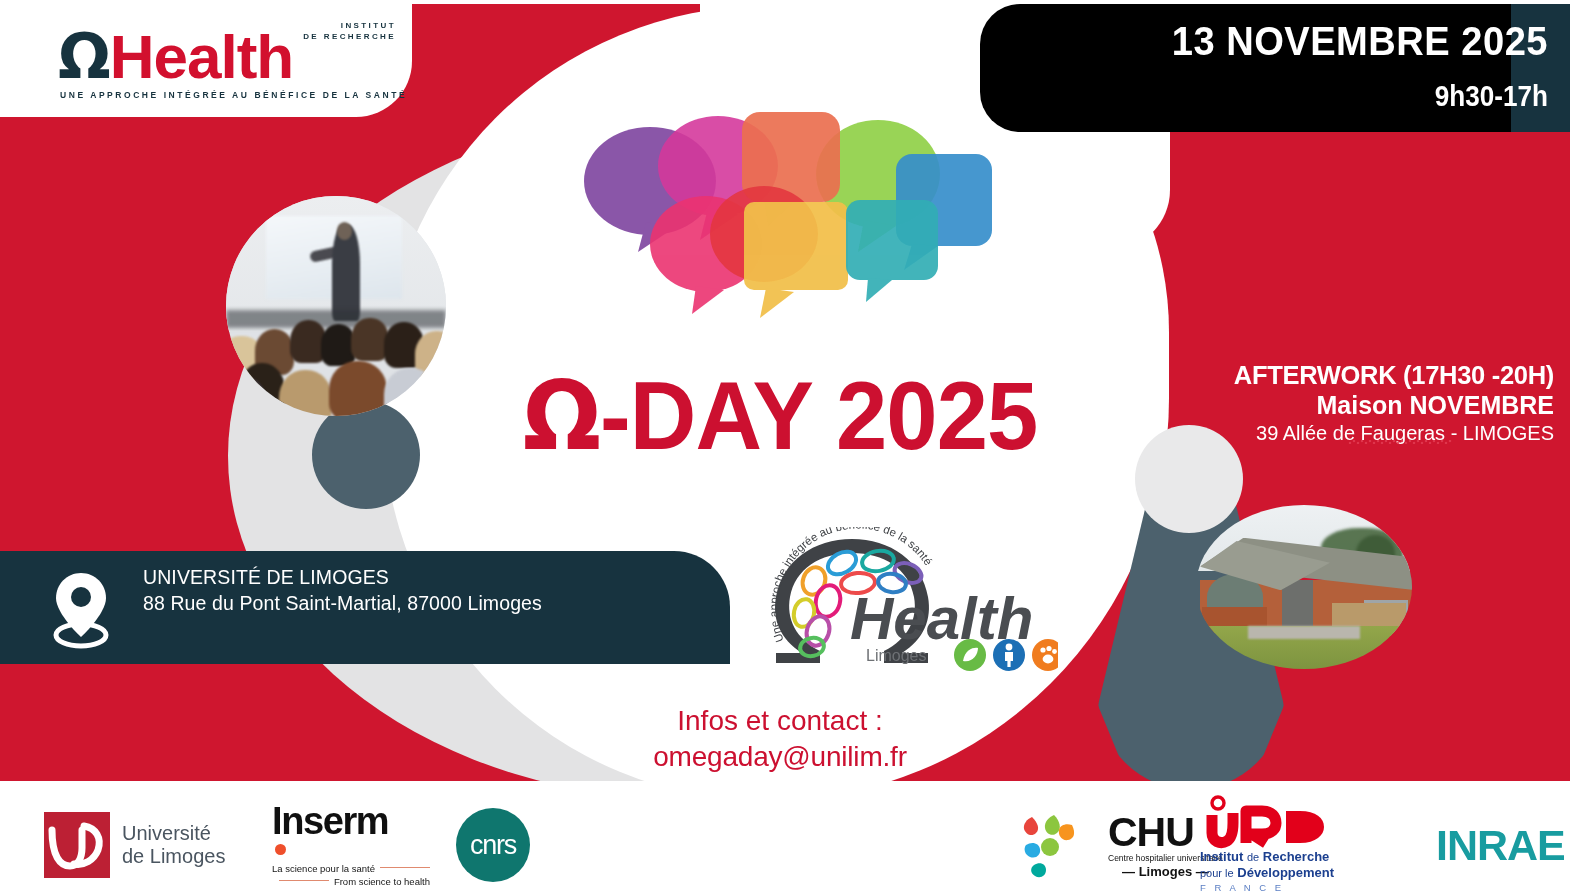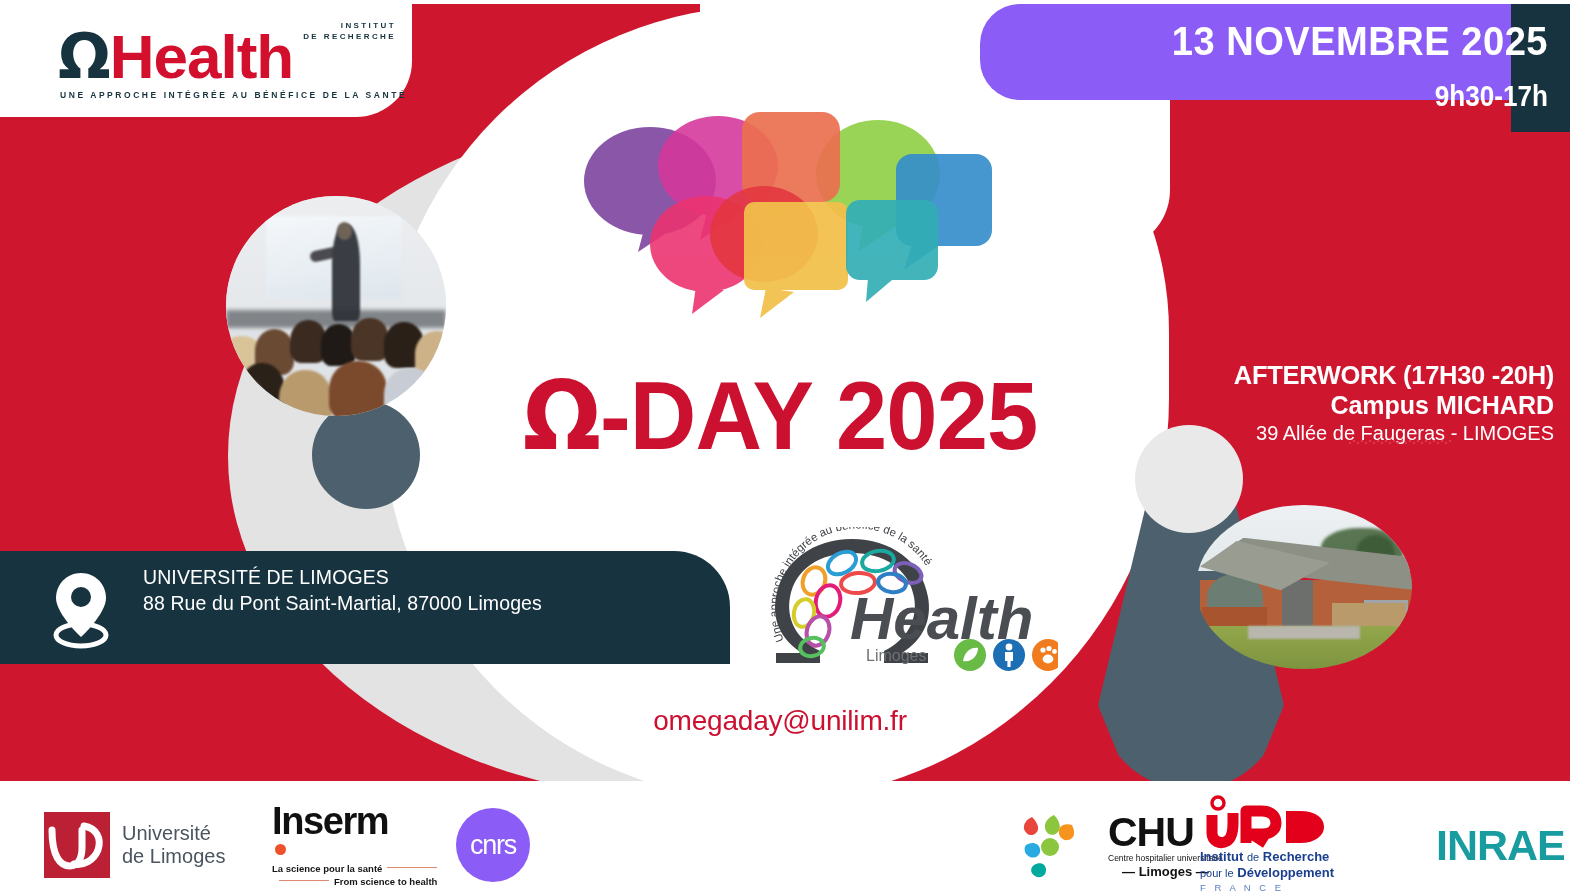--- a/index.html
+++ b/index.html
@@ -45,22 +45,22 @@
     line-height:11px;
   }
   .logo-tagline{
     position:absolute; left:2px; top:70px;
     font-size:8.5px; font-weight:bold; letter-spacing:2.55px; color:#17333f;
     white-space:nowrap;
   }
 
   
   .date-banner{
-    position:absolute; right:0; top:4px; width:590px; height:96px;
-    background:#8b5cf6; border-radius:40px 0 0 40px;
+    position:absolute; right:0; top:4px; width:590px; height:128px;
+    background:#000000; border-radius:40px 0 0 40px;
     z-index:20;
   }
   .date-banner .cap-right{
     position:absolute; right:-1px; top:0; width:60px; height:128px;
     background:#17333f;
   }
   .date-main{
     position:absolute; left:0; right:22px; top:14px; text-align:right;
     color:#ffffff; font-size:41px; font-weight:bold; letter-spacing:.5px;
     font-family:"Liberation Sans Narrow","Liberation Sans", sans-serif;
@@ -237,30 +237,30 @@
   .unilim-mark{ width:66px; height:66px; background:#bc2034; position:relative;
      display:inline-block; margin-right:12px; }
   .unilim-txt{ color:#4a5560; font-size:20px; line-height:23px; font-weight:normal; }
 
   
   .inserm{ left:272px; flex-direction:column; align-items:flex-start; justify-content:center; }
   .inserm-word{ font-size:38px; font-weight:bold; color:#101010; letter-spacing:-1.4px;
      line-height:38px; position:relative; }
   .inserm-dot{ position:absolute; left:3px; top:42px; width:11px; height:11px;
      background:#ef4f2b; border-radius:50%; }
-  .inserm-tag{ margin-top:22px; font-size:9.5px; font-weight:bold; color:#151515; line-height:13px; }
+  .inserm-tag{ margin-top:22px; font-size:9.5px; font-weight:normal; color:#151515; line-height:13px; }
   .inserm-tag .r{ display:block; text-align:right; }
   .inserm-rule{ display:inline-block; width:50px; height:1px; background:#e08a6f;
      vertical-align:middle; margin:0 0 3px 5px; }
   .inserm-rule2{ display:inline-block; width:50px; height:1px; background:#e08a6f;
      vertical-align:middle; margin:0 5px 3px 0; }
 
   
   .cnrs{ left:456px; }
-  .cnrs-circle{ width:74px; height:74px; border-radius:50%; background:#8b5cf6;
+  .cnrs-circle{ width:74px; height:74px; border-radius:50%; background:#0f766e;
      display:flex; align-items:center; justify-content:center; }
   .cnrs-word{ color:#ffffff; font-size:27px; font-weight:normal; letter-spacing:-1.2px;
      font-family:"Liberation Sans Narrow","Liberation Sans", sans-serif; }
 
   
   .chu{ left:1012px; }
   .chu-word{ font-size:41px; font-weight:bold; color:#111111; letter-spacing:-1px;
      line-height:41px; }
   .chu-sub1{ font-size:8.5px; color:#111111; line-height:11px; text-align:center; }
   .chu-sub2{ font-size:13px; font-weight:bold; color:#111111; line-height:15px; text-align:center; }
@@ -403,21 +403,21 @@
       </g>
     </svg>
   </div>
 
   <div class="main-title">
     <span class="mt-omega">Ω</span><span>-DAY 2025</span>
   </div>
 
   <div class="afterwork">
     <div class="aw-l1">AFTERWORK (17H30 -20H)</div>
-    <div class="aw-l2">Campus MICHARD</div>
+    <div class="aw-l2">Maison NOVEMBRE</div>
     <div class="aw-l3">
       <span>39 Allée de Faugeras - LIMOGES</span>
       <span class="aw-underline"></span>
     </div>
   </div>
 
   <div class="loc-banner">
     <div class="loc-pin">
       <svg width="66" height="78" viewBox="0 0 66 78">
         <path d="M33 2 C19 2 8 13 8 27 C8 43 33 66 33 66 C33 66 58 43 58 27 C58 13 47 2 33 2 Z" fill="#ffffff"></path>
@@ -476,20 +476,21 @@
         <circle cx="286" cy="128" r="16" fill="#f07c1f"></circle>
         <circle cx="281" cy="123" r="2.6" fill="#ffffff"></circle>
         <circle cx="287" cy="121.5" r="2.6" fill="#ffffff"></circle>
         <circle cx="292.5" cy="124.5" r="2.4" fill="#ffffff"></circle>
         <ellipse cx="286" cy="132" rx="5.4" ry="4.4" fill="#ffffff"></ellipse>
       </g>
     </svg>
   </div>
 
   <div class="contact">
+    <div class="contact-l1">Infos et contact :</div>
     <div class="contact-l2">omegaday@unilim.fr</div>
   </div>
 
   <div class="footer">
 
     <div class="fl unilim">
       <div class="unilim-mark">
         <svg width="66" height="66" viewBox="0 0 66 66">
           <path d="M8 18 C8 44 16 54 26 54 C34 54 38 46 38 36 L38 18" fill="none" stroke="#ffffff" stroke-width="7" stroke-linecap="round"></path>
           <path d="M40 14 C52 16 58 26 54 38 C50 48 40 54 30 52" fill="none" stroke="#ffffff" stroke-width="7" stroke-linecap="round"></path>

